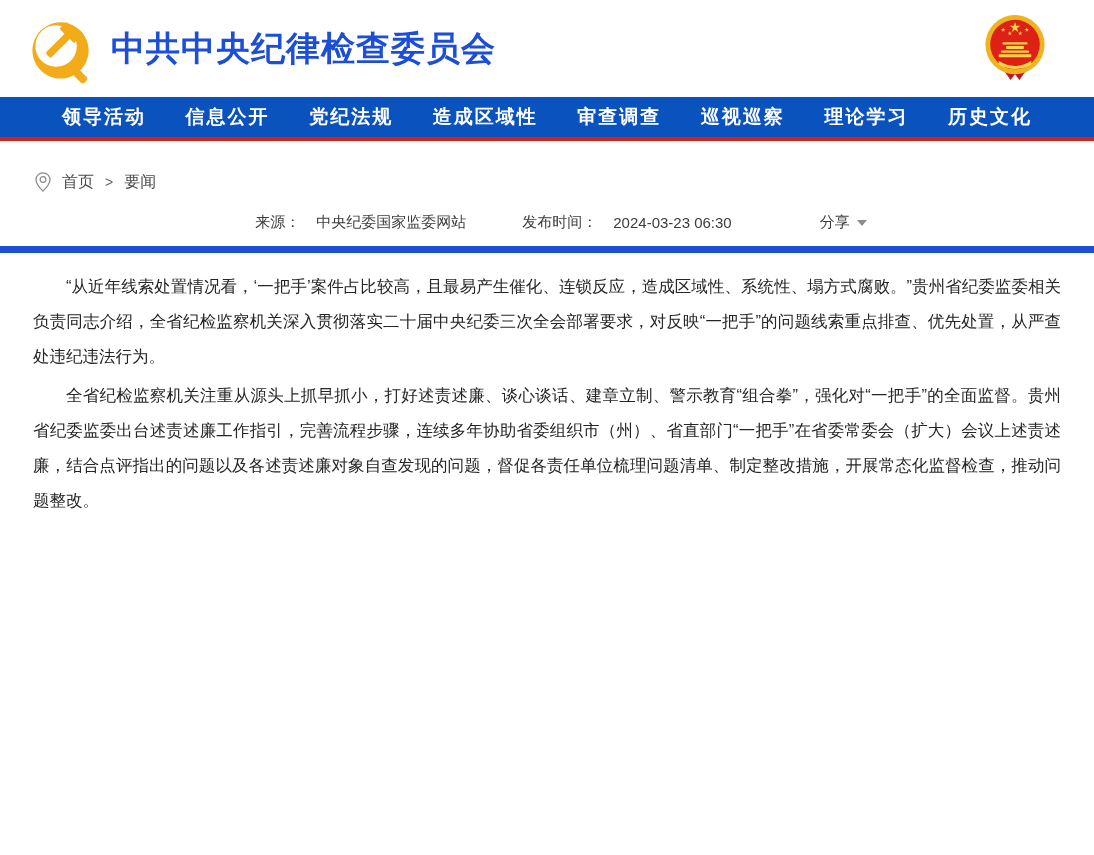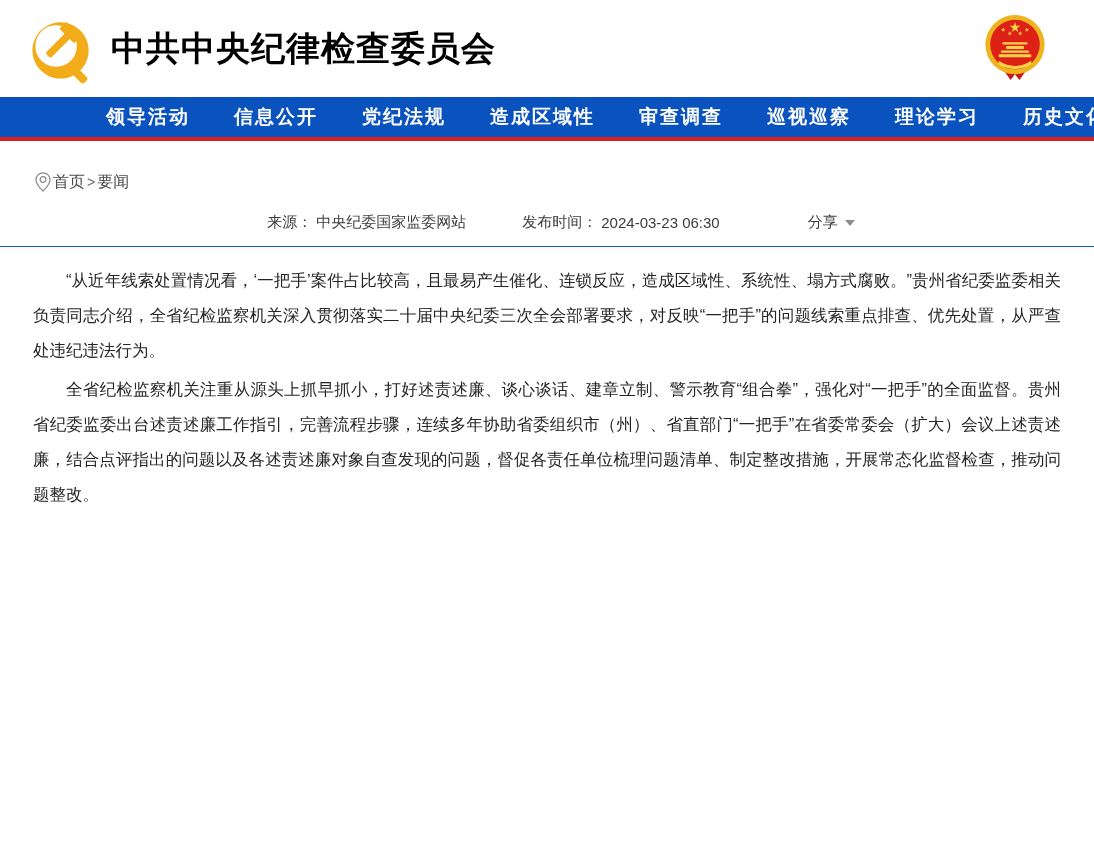--- a/index.html
+++ b/index.html
@@ -10,53 +10,53 @@
     color:#222;
   }
   
   .site-header {
     height:97px; display:flex; align-items:center;
     justify-content:space-between; padding:0 30px 0 25px; background:#fff;
   }
   .brand { display:flex; align-items:center; }
   .brand-logo { width:74px; height:80px; flex:0 0 auto; margin-right:12px; }
   .brand-title {
-    color:#000000; font-weight:bold; font-size:34px; letter-spacing:1px;
+    color:#1d4ed8; font-weight:bold; font-size:34px; letter-spacing:1px;
     white-space:nowrap;
   }
   
   .main-nav {
     height:44px; background:#0a52be; border-bottom:4px solid #d9211c;
     display:flex; align-items:center; justify-content:space-between;
     padding:0 62px;
   }
   .nav-item {
     color:#ffffff; font-size:19px; font-weight:bold; letter-spacing:2px;
-    cursor:pointer; white-space:nowrap;margin-left:44px;
+    cursor:pointer; white-space:nowrap;
   }
   
   .breadcrumb {
-    display:flex; align-items:center; 
+    display:flex; align-items:center; gap:9px;
     padding:30px 33px 0 33px; font-size:16px; color:#4a4a4a;
   }
   .crumb { cursor:pointer; }
   .crumb-sep { color:#666; font-size:14px; padding:0 2px; }
   
   .article-title {
     text-align:center; color:#31679c; font-weight:bold;
     font-size:25px; line-height:44px; margin-top:20px;
   }
   .article-meta {
     display:flex; justify-content:center; align-items:center;
     margin-top:14px; padding-bottom:14px; font-size:15px; color:#3c3c3c;
-    border-bottom:1px solid #1d4ed8;
+    border-bottom:7px solid #1d4ed8;
   }
   .meta-group { display:flex; align-items:center; margin:0 28px; }
   .meta-label { color:#3c3c3c; }
-  .meta-value { color:#3c3c3c; margin-left:4px; }
+  .meta-value { color:#3c3c3c; margin-left:16px; }
   .share { display:flex; align-items:center; margin-left:60px; cursor:pointer; }
   .share-caret {
     width:0; height:0; margin-left:7px; display:inline-block;
     border-left:5px solid transparent; border-right:5px solid transparent;
     border-top:6px solid #8c8c8c;
   }
   
   .article-body { padding:16px 33px 0 33px; }
   .article-body p {
     font-size:16.5px; line-height:35px; color:#252525;

